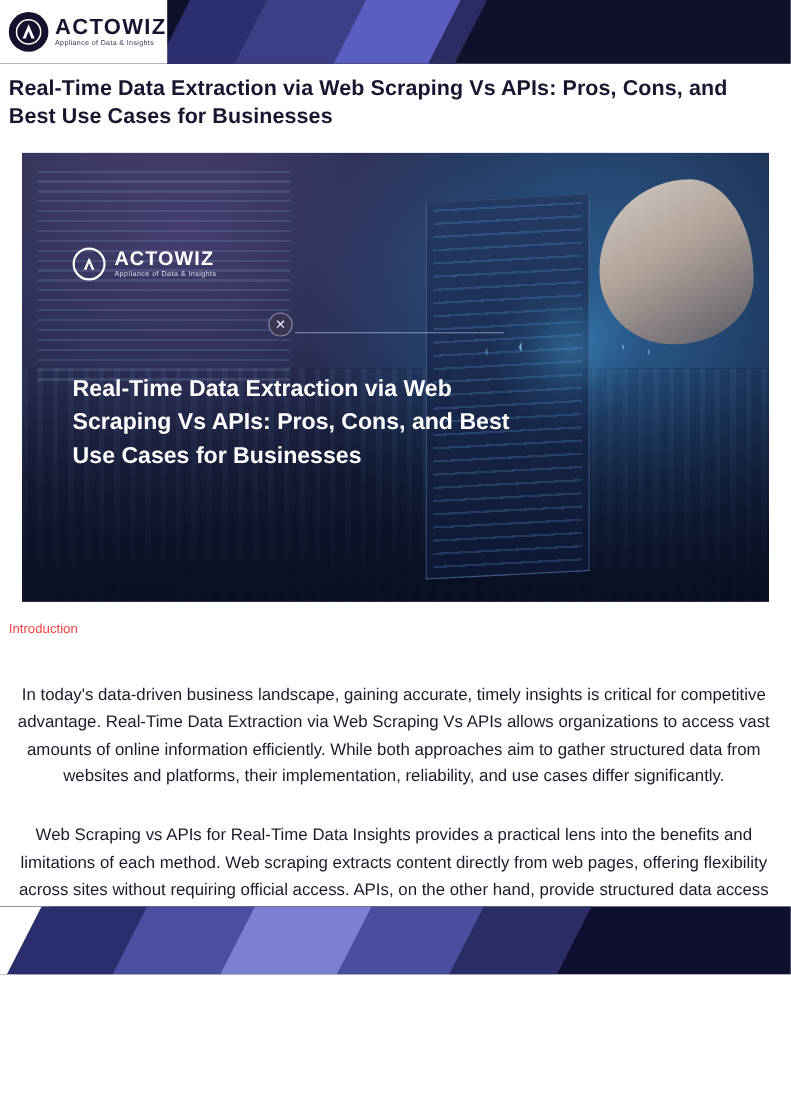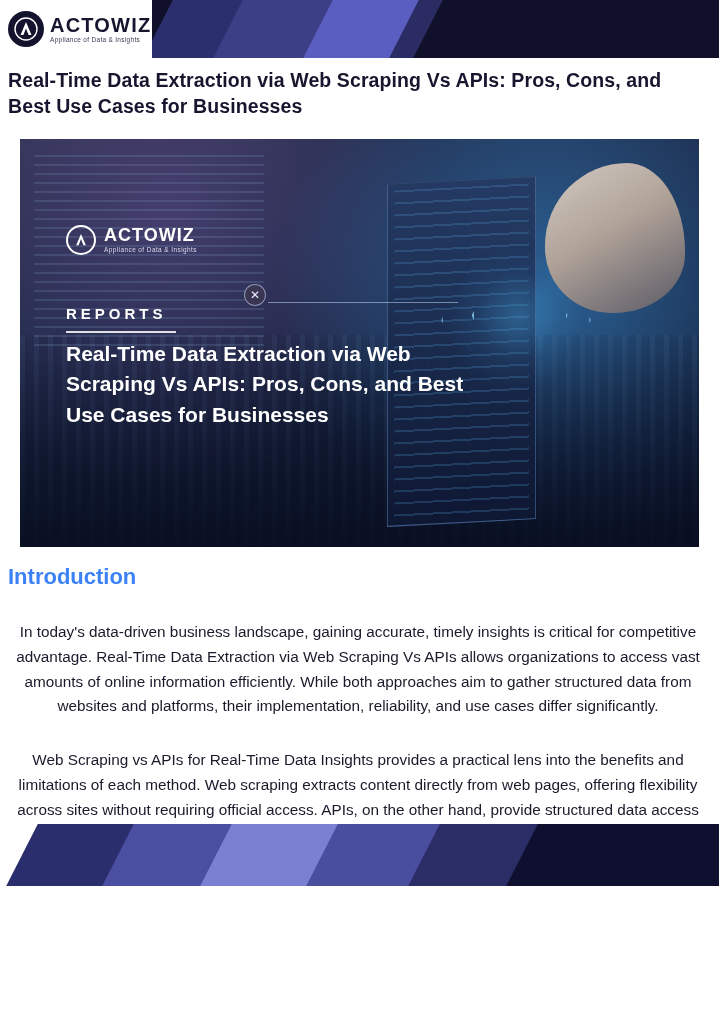--- a/index.html
+++ b/index.html
@@ -216,23 +216,23 @@
     color: #ffffff;
     font-size: 21px;
     font-weight: bold;
     line-height: 1.45;
   }
 
   
   .section-heading {
     position: absolute;
     top: 564px; left: 8px;
-    font-size: 22px;
-    font-weight: bold;
-    color: #3b82f6;
+    font-size: 12px;
+    font-weight: normal;
+    color: #ef4444;
   }
   .body-copy {
     position: absolute;
     left: 8px;
     width: 700px;
     font-size: 15.3px;
     line-height: 1.62;
     color: #1a1a2b;
     text-align: center;
   }
@@ -304,21 +304,20 @@
         <svg width="18" height="18" viewBox="0 0 24 24" aria-hidden="true">
           <path d="M12 4 L18.5 19 L15.2 19 L12 10.8 L8.8 19 L5.5 19 Z" fill="#ffffff"></path>
         </svg>
       </div>
       <div class="hl-text">
         <div class="hl-title">ACTOWIZ</div>
         <div class="hl-sub">Appliance of Data &amp; Insights</div>
       </div>
     </div>
 
-    <div class="hero-reports">REPORTS</div>
     <div class="hero-heading">Real-Time Data Extraction via Web Scraping Vs APIs: Pros, Cons, and Best Use Cases for Businesses</div>
   </div>
 
   <div class="section-heading">Introduction</div>
   <div class="body-copy para-1">In today's data-driven business landscape, gaining accurate, timely insights is critical for competitive advantage. Real-Time Data Extraction via Web Scraping Vs APIs allows organizations to access vast amounts of online information efficiently. While both approaches aim to gather structured data from websites and platforms, their implementation, reliability, and use cases differ significantly.</div>
   <div class="body-copy para-2">Web Scraping vs APIs for Real-Time Data Insights provides a practical lens into the benefits and limitations of each method. Web scraping extracts content directly from web pages, offering flexibility across sites without requiring official access. APIs, on the other hand, provide structured data access via endpoints, often ensuring reliability and compliance but with usage limits. From 2020–2025, businesses increasingly relied on Real-Time Data Extraction</div>
 
   <div class="bottombar">
     <div class="bshape bs-white"></div>
     <div class="bshape bs-a"></div>

